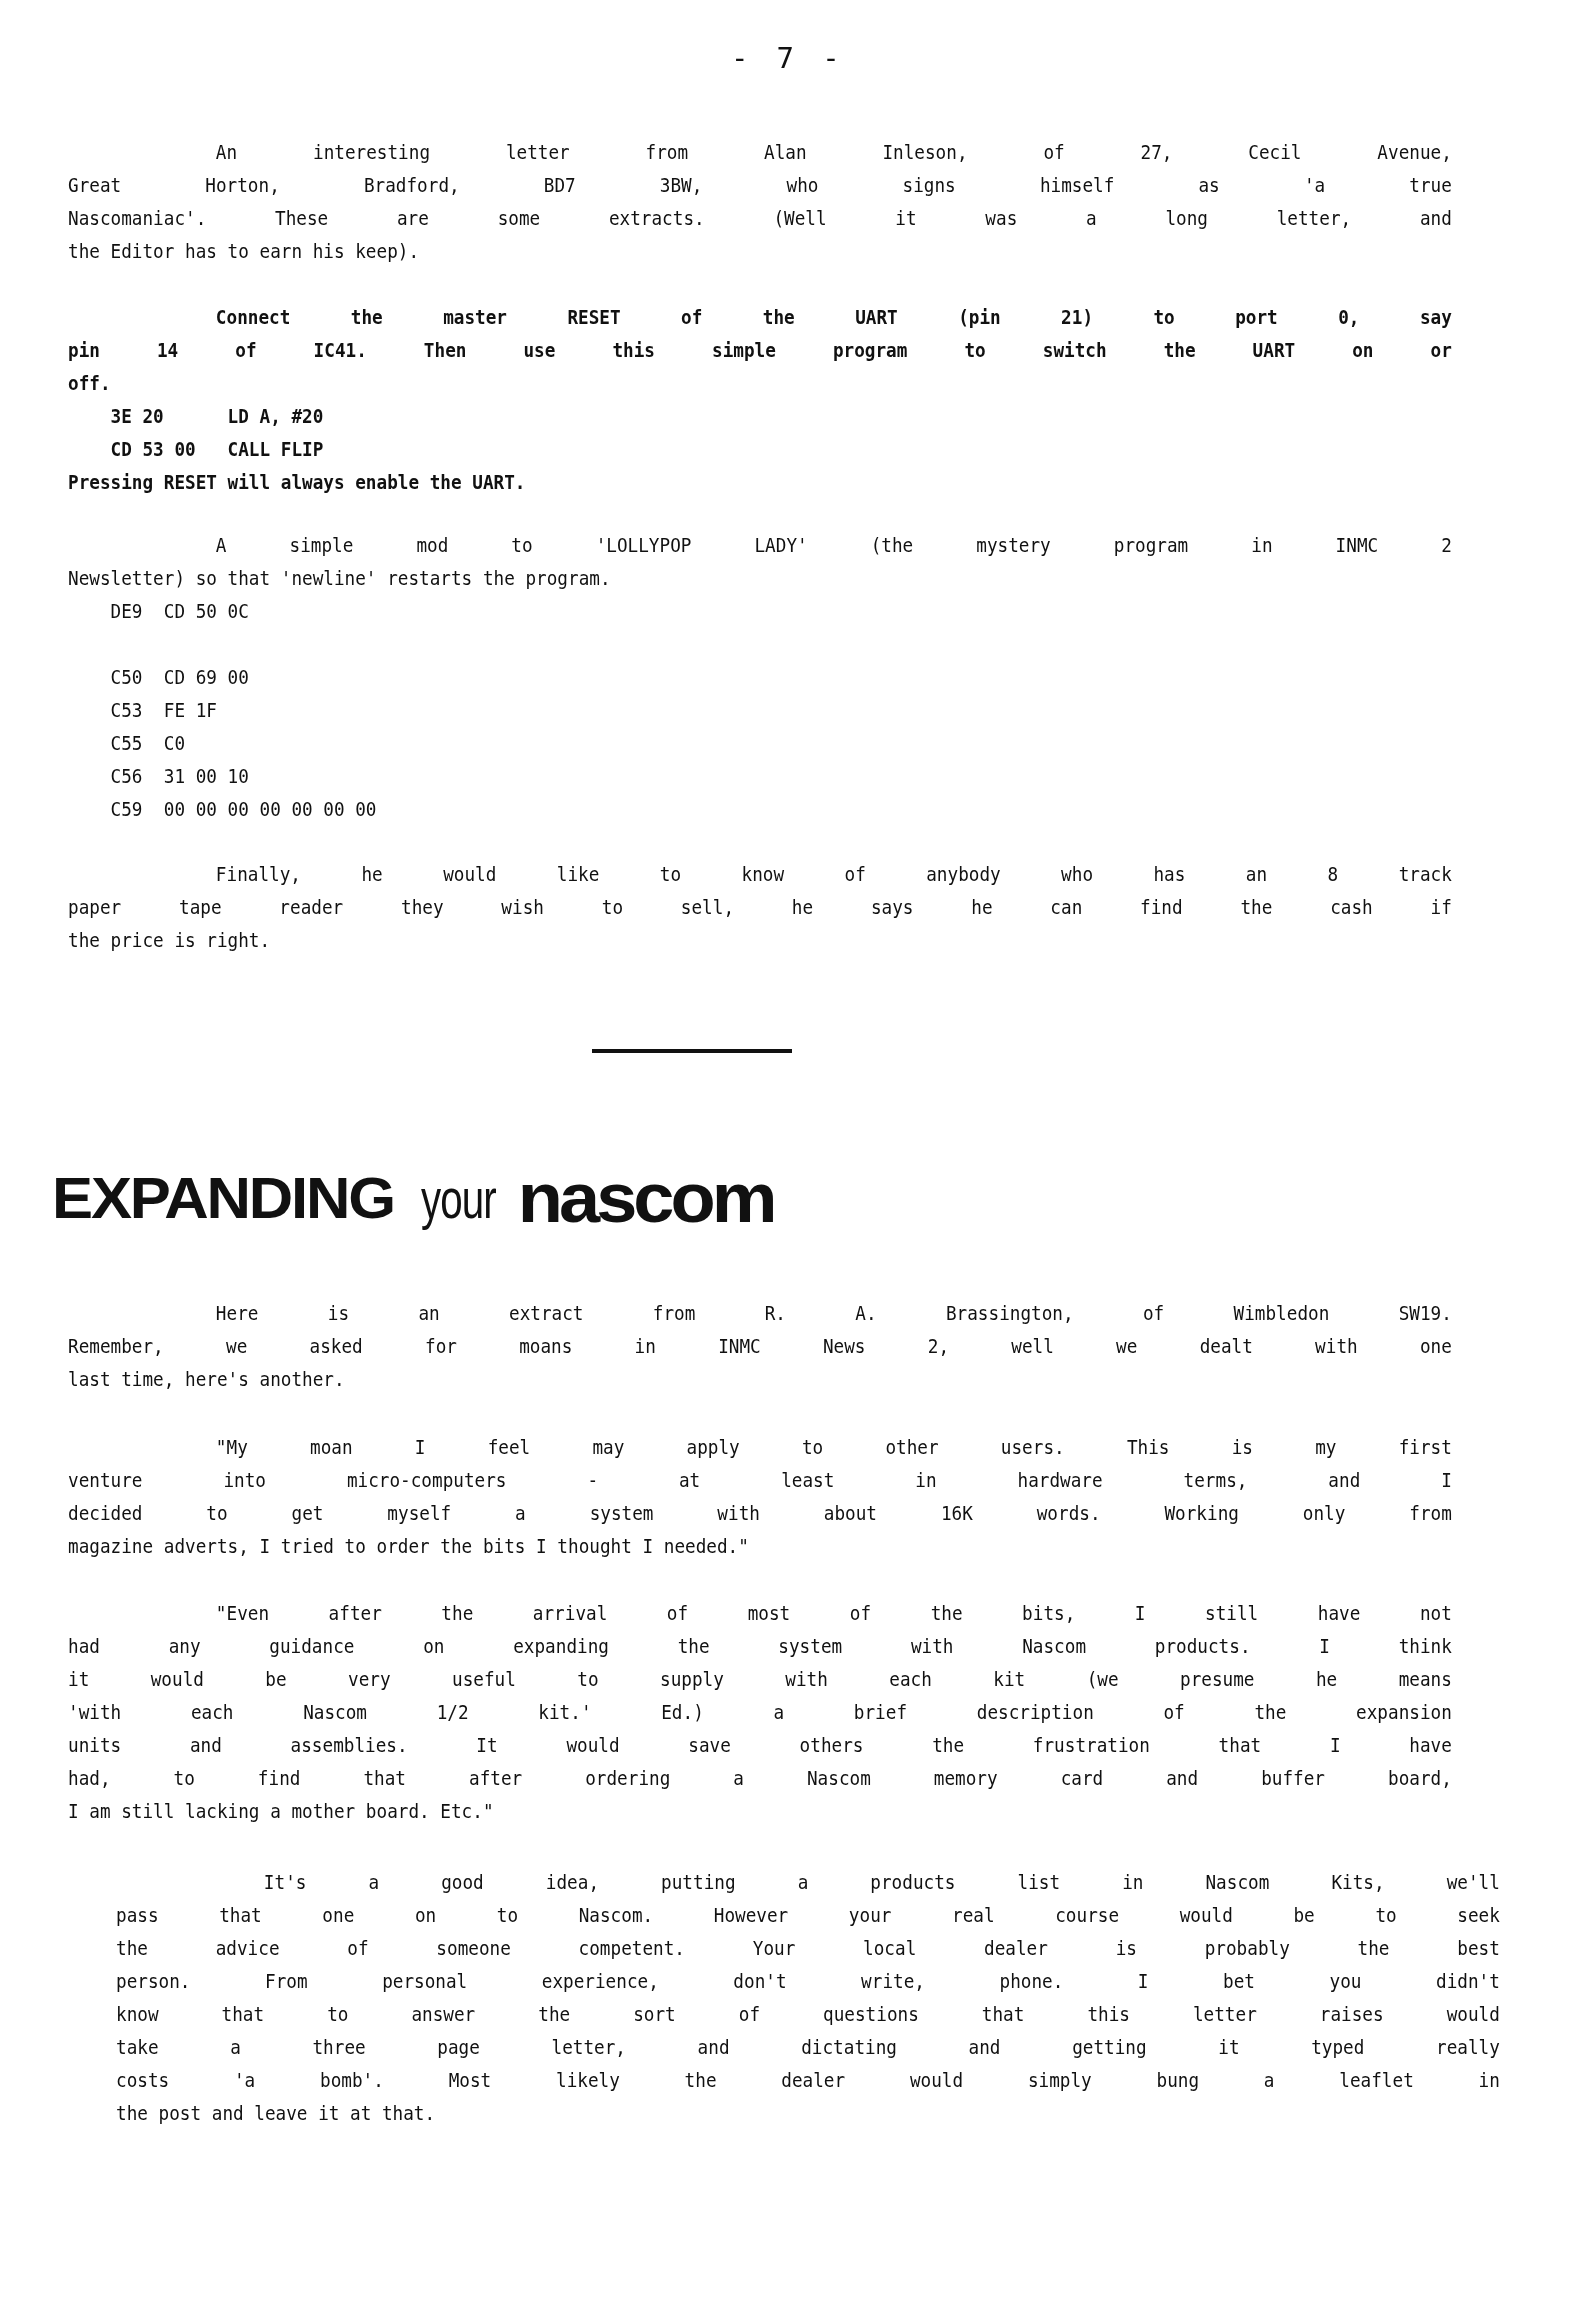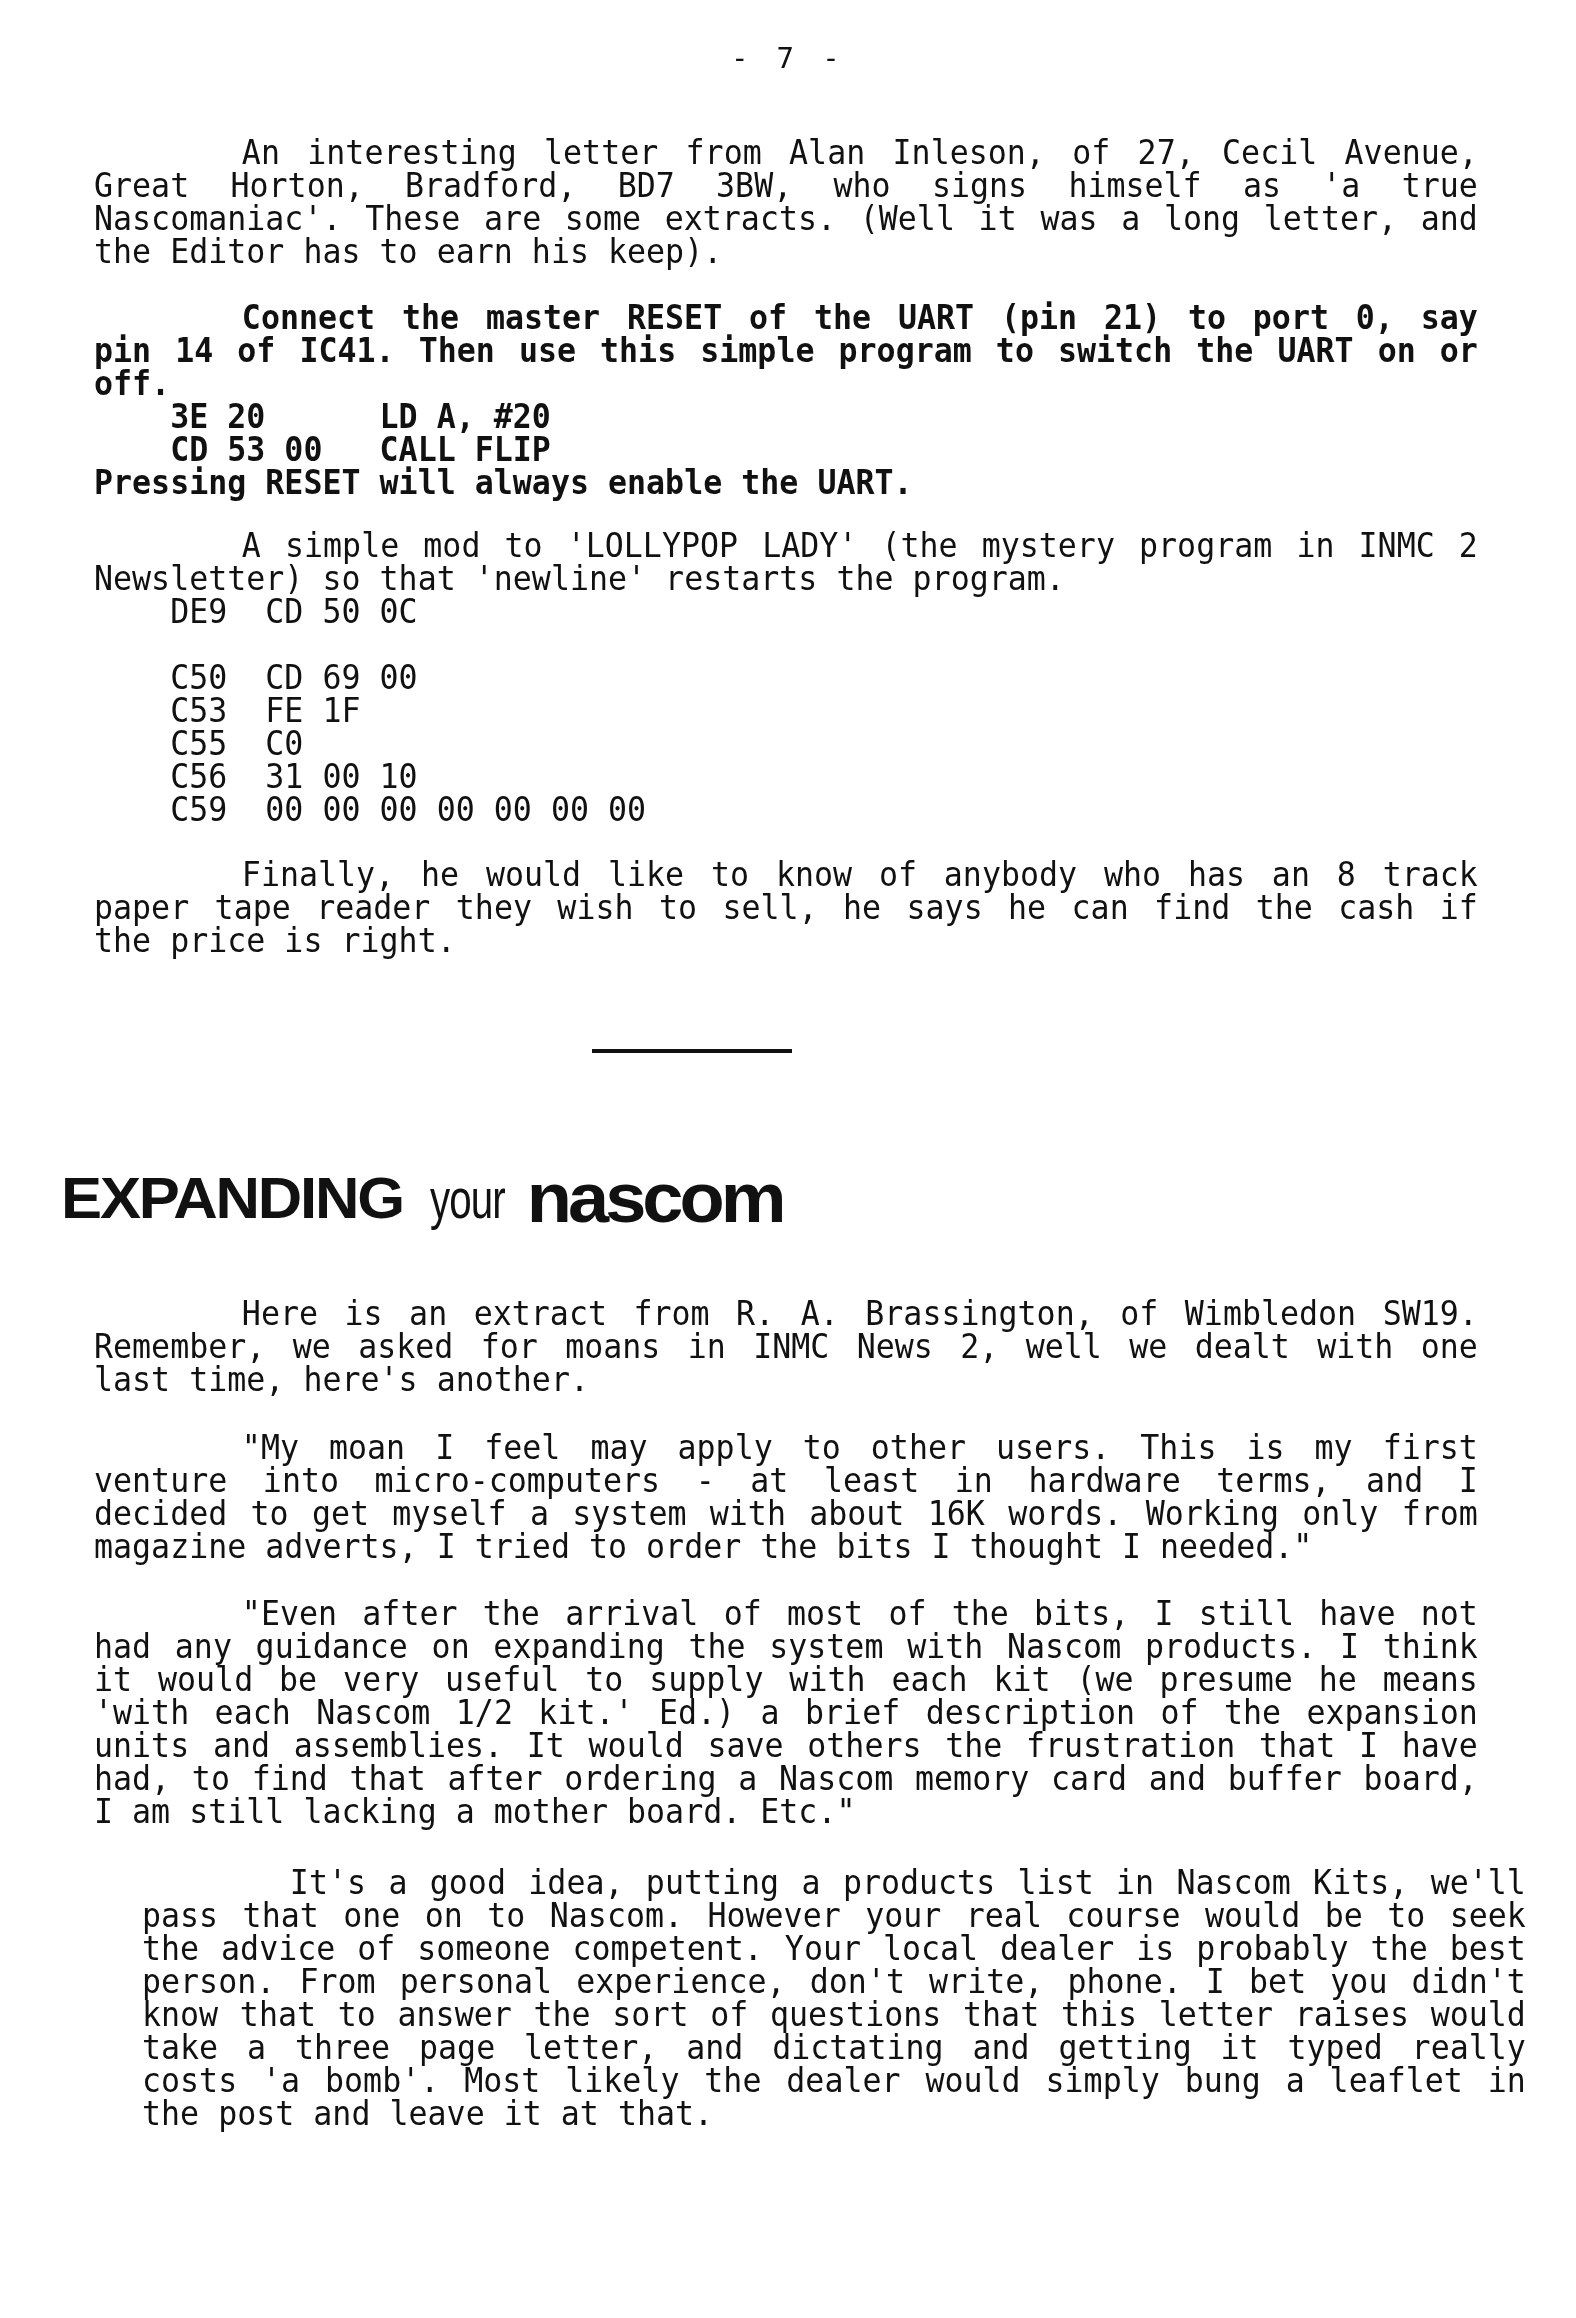--- a/index.html
+++ b/index.html
@@ -6,37 +6,37 @@
   body {
     width: 1576px; height: 2319px; position: relative; overflow: hidden;
     color: #111111;
     font-family: "DejaVu Sans Mono", "Liberation Mono", monospace;
   }
   .page-num {
     position: absolute; left: 0; width: 1576px; top: 41px;
     text-align: center; font-size: 29px; letter-spacing: 5.3px;
   }
   .block {
-    position: absolute; left: 94px; width: 1383px;
-    font-size: 34px; line-height: 33px;
+    position: absolute; left: 68px; width: 1383px;
+    font-size: 19px; line-height: 33px;
   }
   .line {
     display: block; white-space: pre; height: 33px;
     text-align: justify; text-align-last: justify;
     transform: scaleX(0.93); transform-origin: left center;
     width: 1488px;
   }
   .line.last { text-align-last: left; }
   .line.indent { padding-left: 159px; box-sizing: border-box; }
   .code { display: block; white-space: pre; height: 33px; transform: scaleX(0.93); transform-origin: left center; }
   .rule {
     position: absolute; left: 592px; top: 1049px; width: 200px; height: 4px; background: #111;
   }
   .heading {
-    position: absolute; left: 61px; top: 1154px; height: 73px;
+    position: absolute; left: 52px; top: 1154px; height: 73px;
     display: flex; align-items: flex-end; white-space: nowrap;
   }
   .h-expanding {
     font-family: "Liberation Sans", sans-serif; font-weight: 900; font-size: 57px;
     letter-spacing: -2px; transform: scaleX(1.08); transform-origin: left bottom;
     margin-right: 52px; line-height: 1;
   }
   .h-your {
     font-family: "Liberation Sans", sans-serif; font-weight: 400; font-size: 56px;
     transform: scaleX(0.72); transform-origin: left bottom; margin-right: -13.2px;

